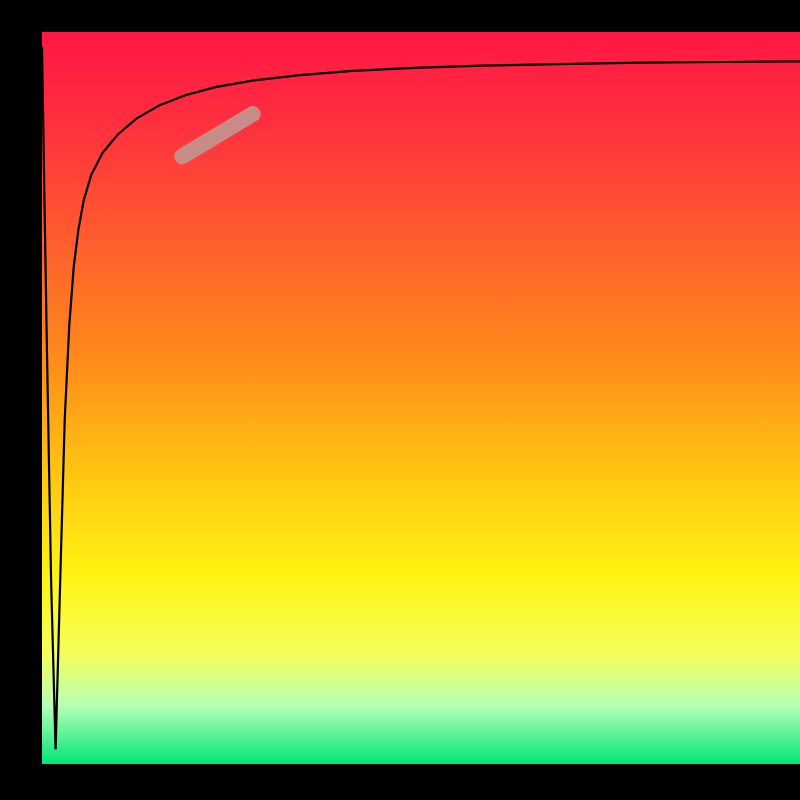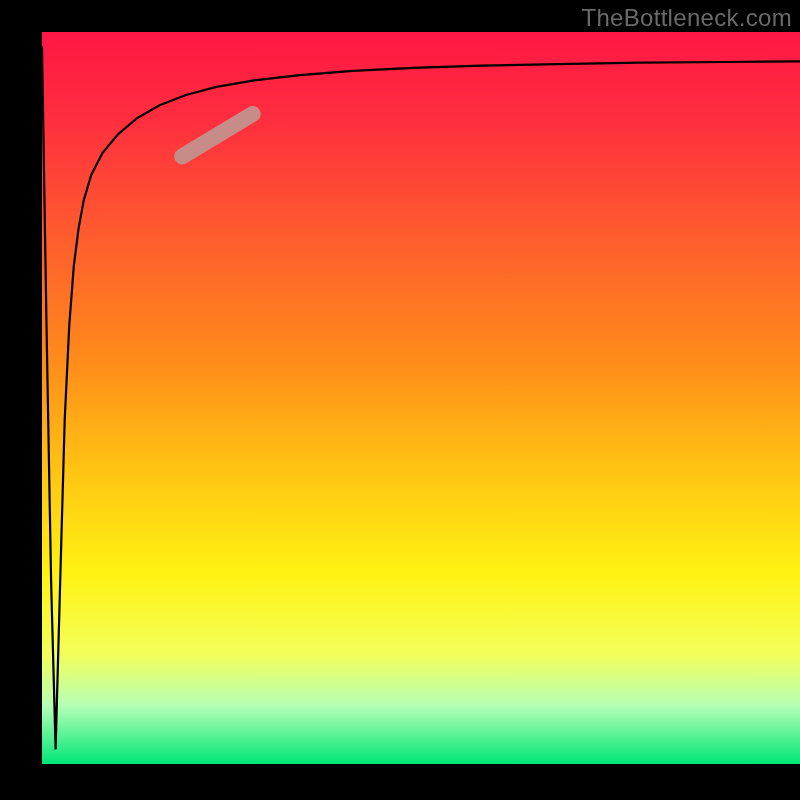--- a/index.html
+++ b/index.html
@@ -32,21 +32,20 @@
     left: 0;
     width: 800px;
     height: 800px;
     display: block;
   }
 </style>
 </head>
 <body>
 
 <div class="stage">
-  <div class="watermark">TheBottleneck.com</div>
   <svg class="chart" viewBox="0 0 800 800">
     <defs>
       <linearGradient id="bg-grad" x1="0" y1="0" x2="0" y2="1">
           <stop offset="0.0%" stop-color="#ff1744"></stop>
           <stop offset="12.0%" stop-color="#ff2e3f"></stop>
           <stop offset="28.0%" stop-color="#ff5c2e"></stop>
           <stop offset="45.0%" stop-color="#ff8c1a"></stop>
           <stop offset="60.0%" stop-color="#ffc412"></stop>
           <stop offset="74.0%" stop-color="#fff312"></stop>
           <stop offset="85.0%" stop-color="#f3ff5a"></stop>

